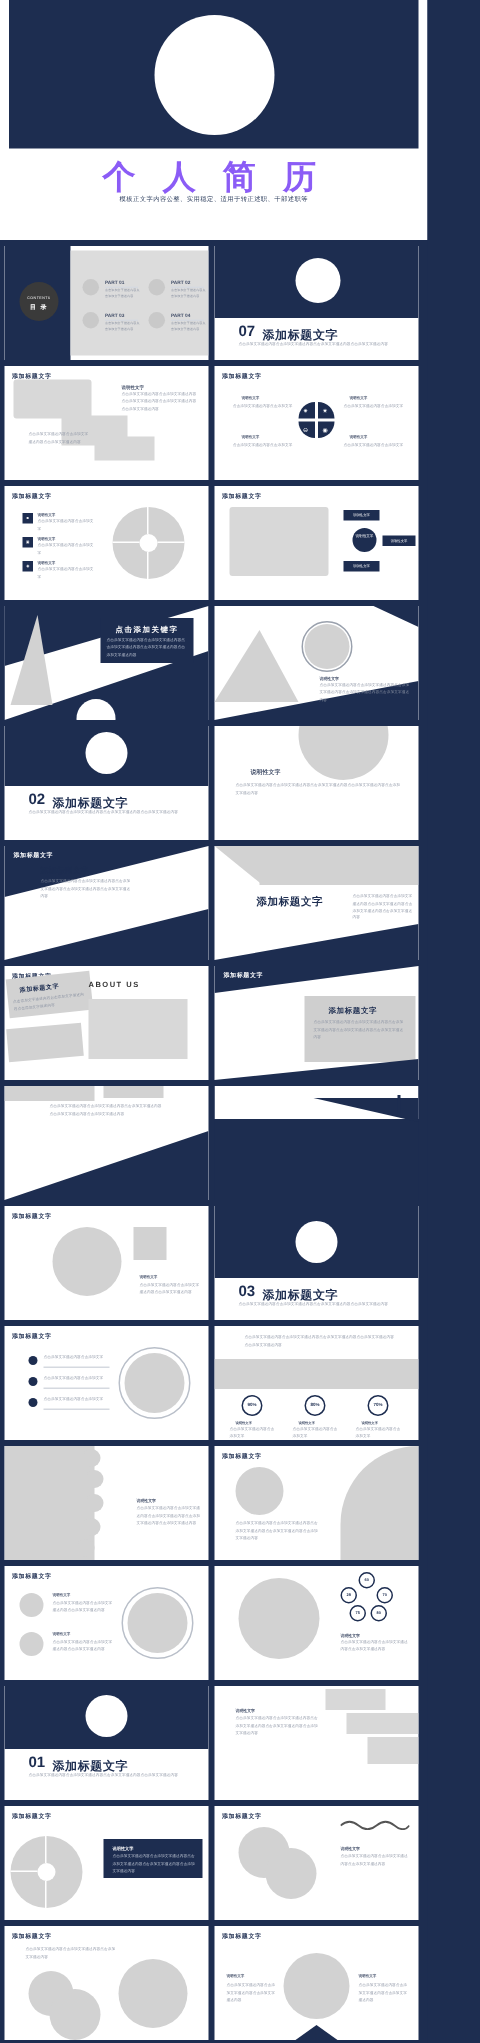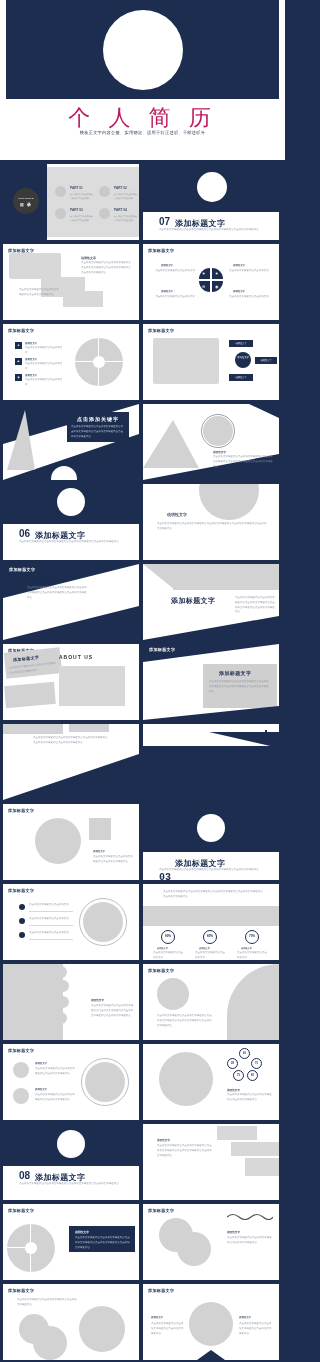--- a/index.html
+++ b/index.html
@@ -10,21 +10,21 @@
     overflow:hidden; position:relative;
   }
   .page { width:285px; height:1362px; position:relative; background:#1d2d50; }
 
   
   .cover { position:relative; width:285px; height:160px; background:#fff; }
   .cover-navy { position:absolute; left:6px; top:0; width:273px; height:99px; background:#1d2d50; }
   .cover-circle { position:absolute; left:50%; top:10px; transform:translateX(-50%);
       width:80px; height:80px; border-radius:50%; background:#fff; }
   .cover-title { position:absolute; left:0; right:0; top:103px; text-align:center;
-      font-size:22px; font-weight:normal; color:#be185d; letter-spacing:6px; }
+      font-size:22px; font-weight:bold; color:#8b5cf6; letter-spacing:6px; }
   .cover-sub { position:absolute; left:0; right:0; top:130px; text-align:center;
       font-size:4.2px; color:#30405f; letter-spacing:.3px; }
 
   
   .grid { position:relative; width:285px; padding:4px 3px 4px 3px; }
   .row { display:flex; gap:4px; margin-bottom:4px; }
   .slide { width:136px; height:76px; background:#fff; position:relative; overflow:hidden; flex:0 0 136px; }
   .slide.navy { background:#1d2d50; }
 
   
@@ -190,21 +190,21 @@
         <div class="tri" style="left:0;bottom:0;border-right:136px solid #1d2d50;border-top:26px solid transparent;"></div>
         <div class="lbl" style="left:70px;top:46px;font-size:2.6px;">说明性文字</div>
         <div class="tiny" style="left:70px;top:51px;width:60px;">点击添加文字描述内容点击添加文字描述内容点击添加文字描述内容点击添加文字描述内容点击添加文字描述内容</div>
       </div>
     </div>
 
     <div class="row">
       <div class="slide">
         <div class="navybox" style="left:0;top:0;width:136px;height:40px;"></div>
         <div class="circ-w" style="left:54px;top:4px;width:28px;height:28px;"></div>
-        <div class="numlbl" style="left:16px;top:44px;">06</div>
+        <div class="numlbl" style="left:16px;top:44px;">02</div>
         <div class="h big" style="left:32px;top:46px;">添加标题文字</div>
         <div class="tiny" style="left:16px;top:56px;width:104px;">点击添加文字描述内容点击添加文字描述内容点击添加文字描述内容点击添加文字描述内容</div>
       </div>
 
       <div class="slide">
         <div class="circ" style="left:56px;top:-24px;width:60px;height:60px;background:#d2d2d2;"></div>
         <div class="lbl" style="left:24px;top:28px;font-size:4px;">说明性文字</div>
         <div class="tiny" style="left:14px;top:38px;width:110px;">点击添加文字描述内容点击添加文字描述内容点击添加文字描述内容点击添加文字描述内容点击添加文字描述内容</div>
       </div>
     </div>
@@ -268,21 +268,21 @@
         <div class="h" style="left:5px;top:4px;font-size:4px;">添加标题文字</div>
         <div class="circ" style="left:32px;top:14px;width:46px;height:46px;background:#d2d2d2;"></div>
         <div style="position:absolute;left:86px;top:14px;width:22px;height:22px;background:#d2d2d2;"></div>
         <div class="lbl" style="left:90px;top:46px;font-size:2.4px;">说明性文字</div>
         <div class="tiny" style="left:90px;top:51px;width:40px;">点击添加文字描述内容点击添加文字描述内容点击添加文字描述内容</div>
       </div>
 
       <div class="slide">
         <div class="navybox" style="left:0;top:0;width:136px;height:48px;"></div>
         <div class="circ-w" style="left:54px;top:10px;width:28px;height:28px;"></div>
-        <div class="numlbl" style="left:16px;top:68px;font-family:Liberation Mono, monospace;">03</div>
+        <div class="numlbl" style="left:16px;top:52px;">03</div>
         <div class="h big" style="left:32px;top:54px;">添加标题文字</div>
         <div class="tiny" style="left:16px;top:64px;width:104px;">点击添加文字描述内容点击添加文字描述内容点击添加文字描述内容点击添加文字描述内容</div>
       </div>
     </div>
 
     <div class="row">
       <div class="slide">
         <div class="h" style="left:5px;top:4px;font-size:4px;">添加标题文字</div>
         <div class="circ-navy" style="left:16px;top:20px;width:6px;height:6px;"></div>
         <div class="tiny" style="left:26px;top:19px;width:44px;">点击添加文字描述内容点击添加文字</div>
@@ -359,21 +359,21 @@
         <div class="badge" style="left:104px;top:26px;width:11px;height:11px;">80</div>
         <div class="lbl" style="left:84px;top:44px;font-size:2.6px;">说明性文字</div>
         <div class="tiny" style="left:84px;top:49px;width:46px;">点击添加文字描述内容点击添加文字描述内容点击添加文字描述内容</div>
       </div>
     </div>
 
     <div class="row">
       <div class="slide">
         <div class="navybox" style="left:0;top:0;width:136px;height:42px;"></div>
         <div class="circ-w" style="left:54px;top:6px;width:28px;height:28px;"></div>
-        <div class="numlbl" style="left:16px;top:46px;">08</div>
+        <div class="numlbl" style="left:16px;top:46px;">01</div>
         <div class="h big" style="left:32px;top:48px;">添加标题文字</div>
         <div class="tiny" style="left:16px;top:58px;width:104px;">点击添加文字描述内容点击添加文字描述内容点击添加文字描述内容点击添加文字描述内容</div>
       </div>
 
       <div class="slide">
         <div class="ph" style="left:74px;top:2px;width:40px;height:14px;"></div>
         <div class="ph" style="left:88px;top:18px;width:48px;height:14px;"></div>
         <div class="ph" style="left:102px;top:34px;width:34px;height:18px;"></div>
         <div class="lbl" style="left:14px;top:14px;font-size:2.6px;">说明性文字</div>
         <div class="tiny" style="left:14px;top:20px;width:56px;">点击添加文字描述内容点击添加文字描述内容点击添加文字描述内容点击添加文字描述内容点击添加文字描述内容</div>

